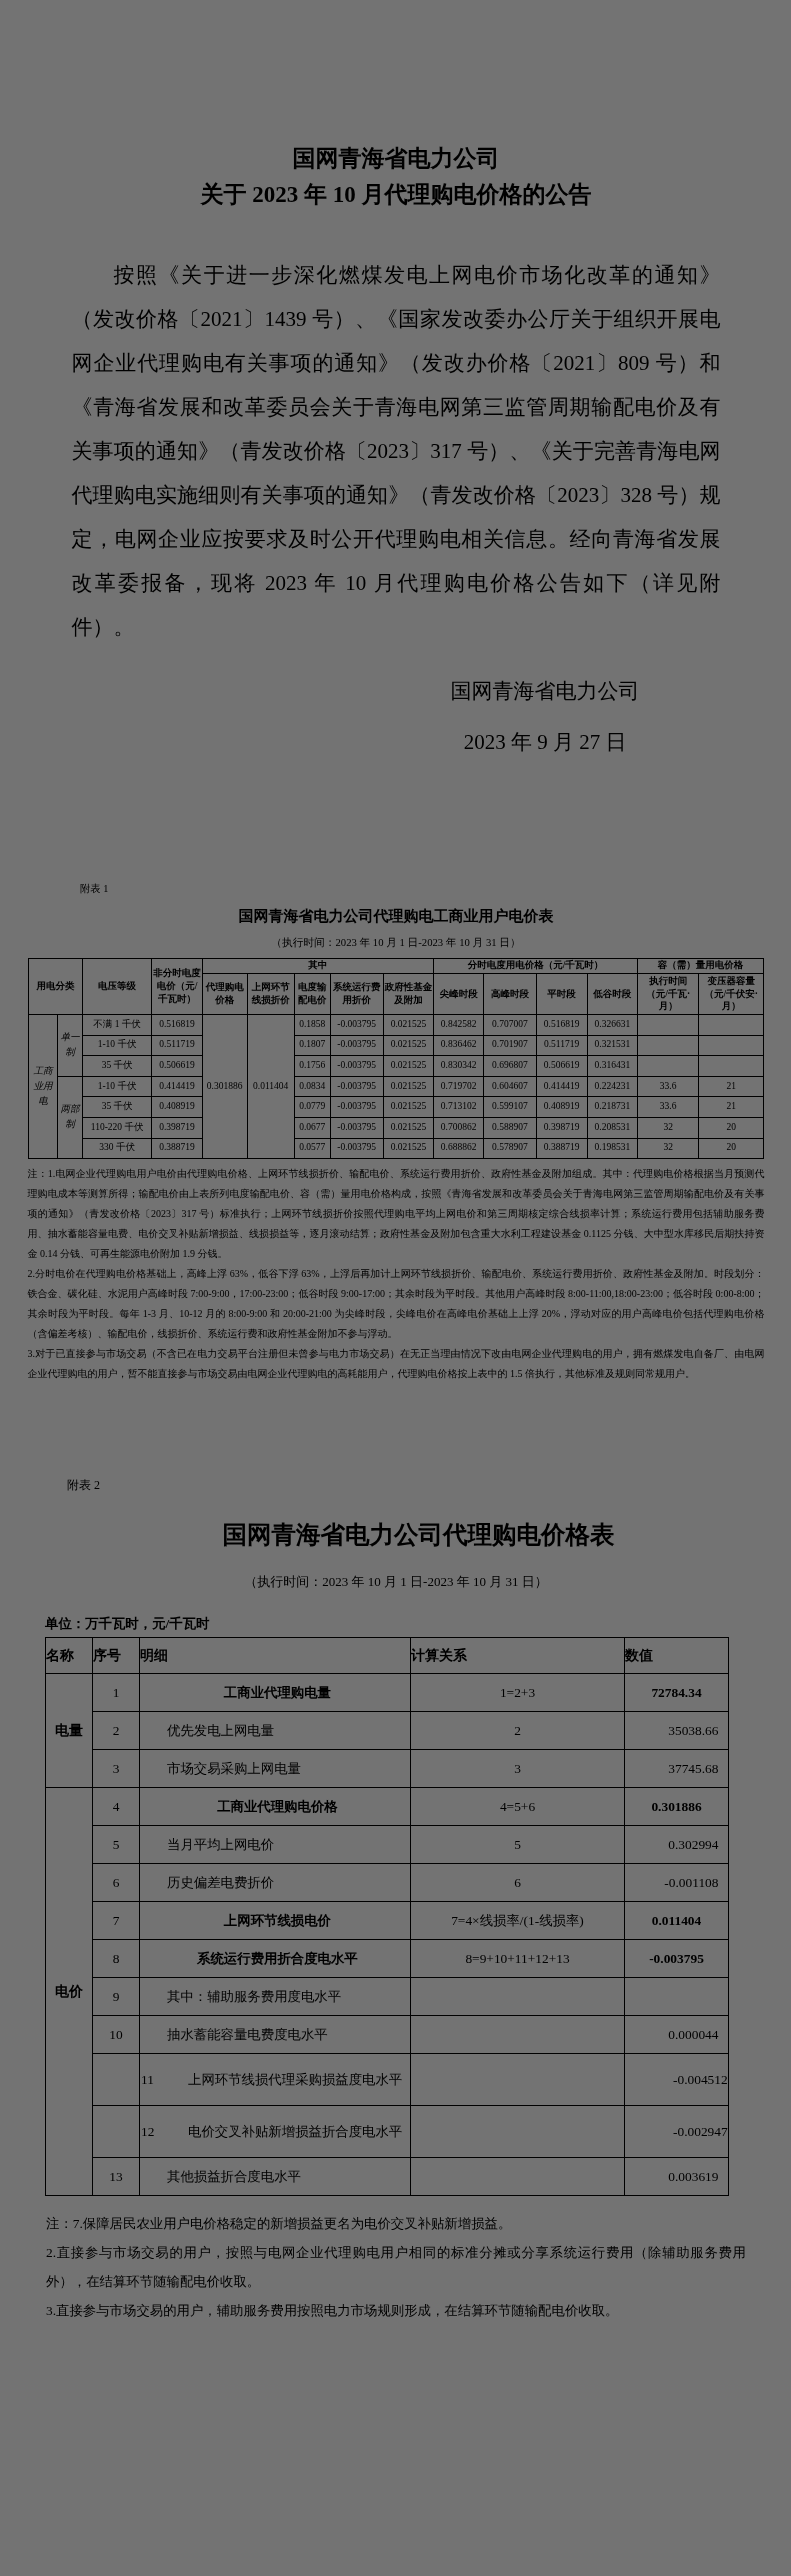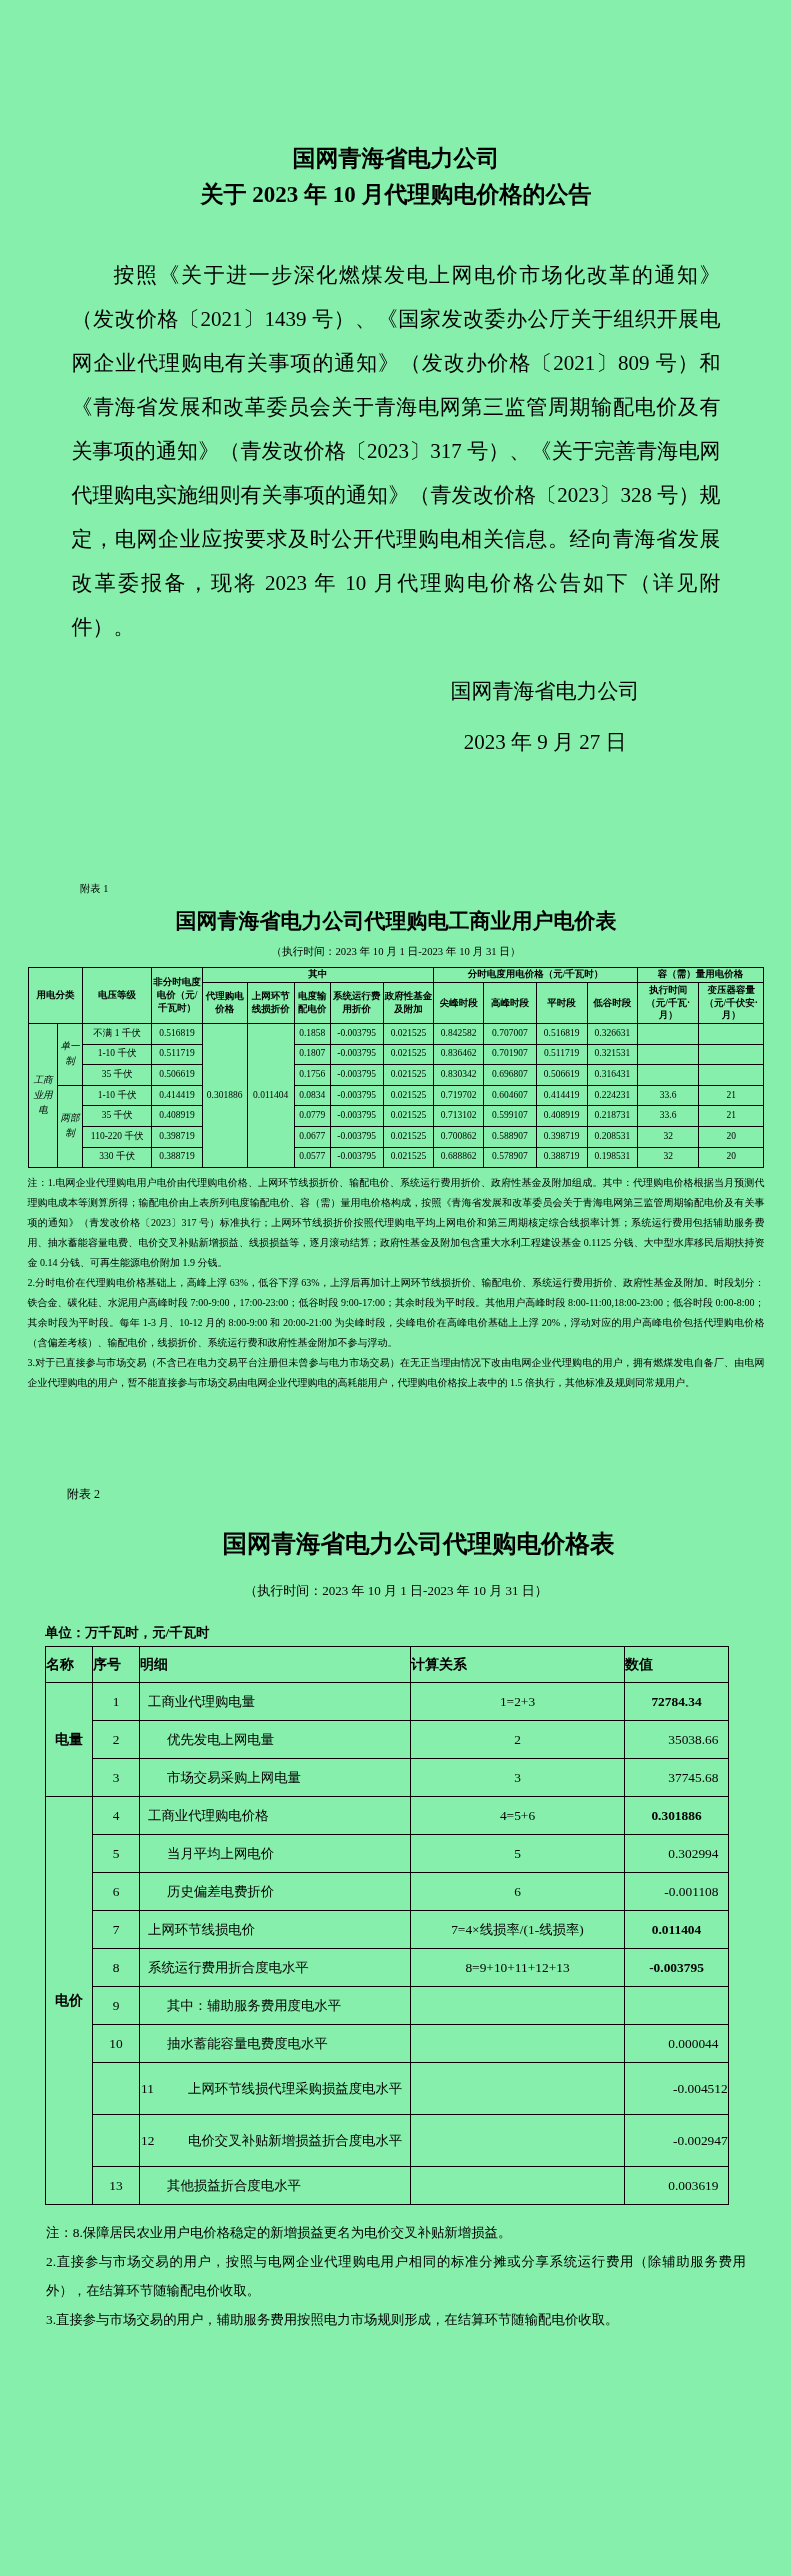--- a/index.html
+++ b/index.html
@@ -5,21 +5,21 @@
   * { box-sizing: border-box; margin: 0; padding: 0; }
   html, body { background: #ffffff; }
   body {
     font-family: "Liberation Serif", "DejaVu Serif", serif;
     color: #000;
   }
   .page {
     width: 792px;
     min-height: 2576px;
     margin: 0 auto;
-    background: #86efac;
+    background: #737373;
     position: relative;
     overflow: hidden;
   }
 
   
   .doc-title {
     padding-top: 141px;
     text-align: center;
     font-size: 23px;
     font-weight: bold;
@@ -44,21 +44,21 @@
     margin: 22px 0 0 434px;
     text-align: center;
     font-size: 21px;
     line-height: 40px;
   }
   .sign-block .doc-date { margin-top: 11px; }
 
   
   .annex1 { margin-top: 120px; }
   .annex-tag1 { margin-left: 46px; font-size: 10.3px; padding-left: 34px; }
-  .t1-title { margin-top: 11px; text-align: center; font-size: 21px; font-weight: bold; }
+  .t1-title { margin-top: 11px; text-align: center; font-size: 15px; font-weight: bold; }
   .t1-period { margin-top: 9.5px; text-align: center; font-size: 10.7px; }
 
   table { border-collapse: collapse; table-layout: fixed; }
   th, td { border: 0.8px solid #000; }
 
   
   .table1 {
     width: 736px;
     margin: 8px auto 0;
     font-size: 9.5px;
@@ -100,21 +100,21 @@
     width: 684px;
     margin-left: 45px;
     font-size: 13.4px;
   }
   .table2 th { height: 36px; font-size: 14px; font-weight: bold; text-align: left; vertical-align: middle; }
   .table2 td { height: 38px; vertical-align: middle; padding: 1.6px 3.2px; line-height: 1.3; }
   .table2 tr.tall td { height: 52px; padding-left: 48px; }
   .table2 .c-group { text-align: center; font-weight: bold; font-size: 14px; }
   .table2 .c-no { text-align: center; }
   .table2 .c-detail { text-align: left; padding-left: 27px; }
-  .table2 .c-detail.sum { font-weight: normal; padding-left: 8px; }
+  .table2 .c-detail.sum { font-weight: bold; padding-left: 8px; text-align: center; }
   .table2 .c-rel { text-align: center; }
   .table2 .c-val { text-align: right; padding-right: 9.5px; }
   .table2 .c-val.sum { text-align: center; font-weight: bold; padding-right: 3.2px; }
   .notes2 {
     width: 700px;
     margin: 12.7px 0 47px 46px;
     font-size: 13.4px;
     line-height: 29px;
     text-align: justify;
   }
@@ -392,20 +392,20 @@
         <tr>
           <td class="c-no">13</td>
           <td class="c-detail">其他损益折合度电水平</td>
           <td class="c-rel"></td>
           <td class="c-val">0.003619</td>
         </tr>
       </tbody>
     </table>
 
     <div class="notes2">
-      <p>注：8.保障居民农业用户电价格稳定的新增损益更名为电价交叉补贴新增损益。</p>
+      <p>注：7.保障居民农业用户电价格稳定的新增损益更名为电价交叉补贴新增损益。</p>
       <p>2.直接参与市场交易的用户，按照与电网企业代理购电用户相同的标准分摊或分享系统运行费用（除辅助服务费用外），在结算环节随输配电价收取。</p>
       <p>3.直接参与市场交易的用户，辅助服务费用按照电力市场规则形成，在结算环节随输配电价收取。</p>
     </div>
   </div>
 
 </div>
 
 
 </body></html>

